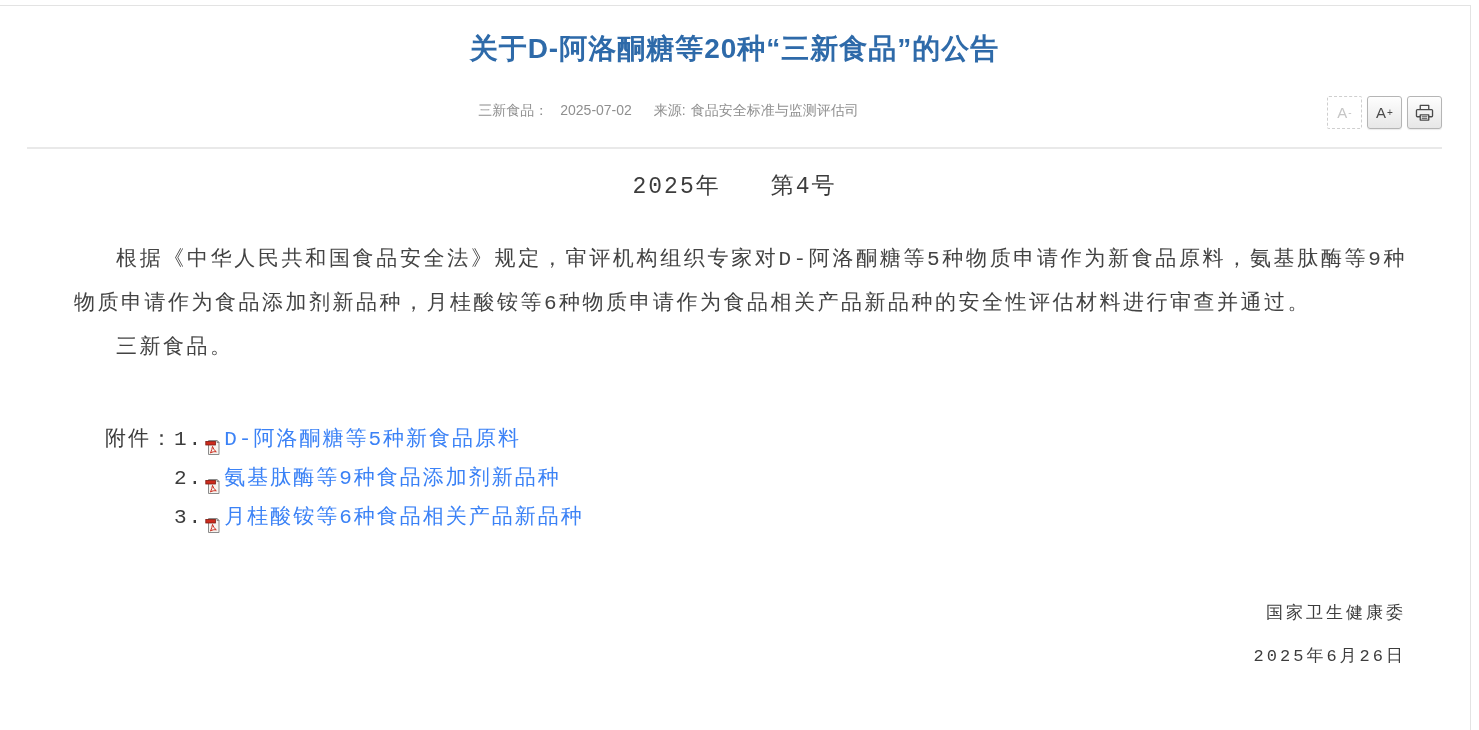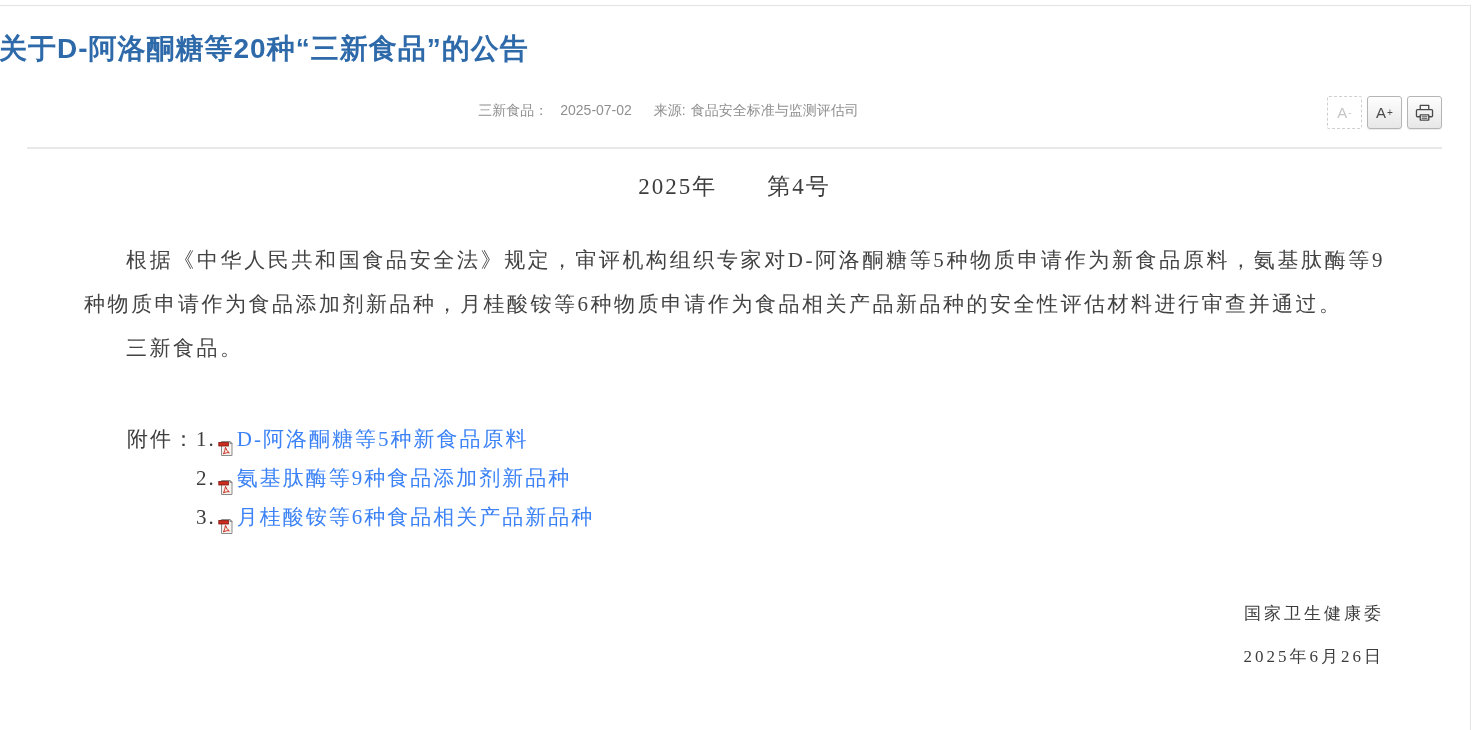--- a/index.html
+++ b/index.html
@@ -7,21 +7,21 @@
               font-family:"Liberation Sans","DejaVu Sans",sans-serif; }
 
   .frame {
     position:absolute; left:-2px; top:5px; width:1473px; height:940px;
     background:#fff; border:1px solid #e3e3e3; border-bottom:none;
   }
 
   
   .header { position:relative; padding-top:27px; }
   .page-title {
-    font-size:28px; font-weight:bold; color:#2e6aa9;
+    text-align:center; font-size:28px; font-weight:bold; color:#2e6aa9;
     letter-spacing:1px; line-height:32px;
     font-family:"Liberation Sans","DejaVu Sans",sans-serif;
   }
   .meta {
     margin-top:37px; text-align:center; font-size:14px; color:#8f8f8f;
     padding-right:132px; 
   }
   .meta .m-date   { margin-left:12px; }
   .meta .m-srcl   { margin-left:22px;margin-top:6px; }
   .meta .m-srcv   { margin-left:5px; }
@@ -38,28 +38,28 @@
     border:1px solid #b5b5b5; border-radius:3px; color:#4a4a4a;
     background:linear-gradient(#fefefe,#e7e7e7);
     box-shadow:0 1px 1px rgba(0,0,0,.08);
   }
   .tbtn .sup { font-size:10px; vertical-align:super; line-height:0; margin-left:1px; }
 
   .divider { margin:27px 28px 0 28px; border-top:2px solid #e9e9e9; }
 
   
   .article {
-    padding:0 85px; color:#404040;
-    font-family:Liberation Serif, serif;
+    padding:0 63px; color:#404040;
+    font-family:Liberation Mono, monospace;
   }
   .doc-number {
     margin-top:22px; text-align:center; font-size:23px; letter-spacing:2px;
     line-height:32px; color:#3d3d3d;
   }
-  .body-text { margin-top:35px; }
+  .body-text { margin-top:35px;margin-left:12px; }
   .body-text p {
     font-size:21px; line-height:44px; letter-spacing:2.5px;
     text-align:justify; text-indent:2em; color:#434343;
   }
 
   .attachments {
     margin-top:50px; margin-left:43px; display:flex;
     font-size:21px; letter-spacing:2px; color:#3d3d3d;
   }
   .attach-label { line-height:39px; white-space:nowrap; }

